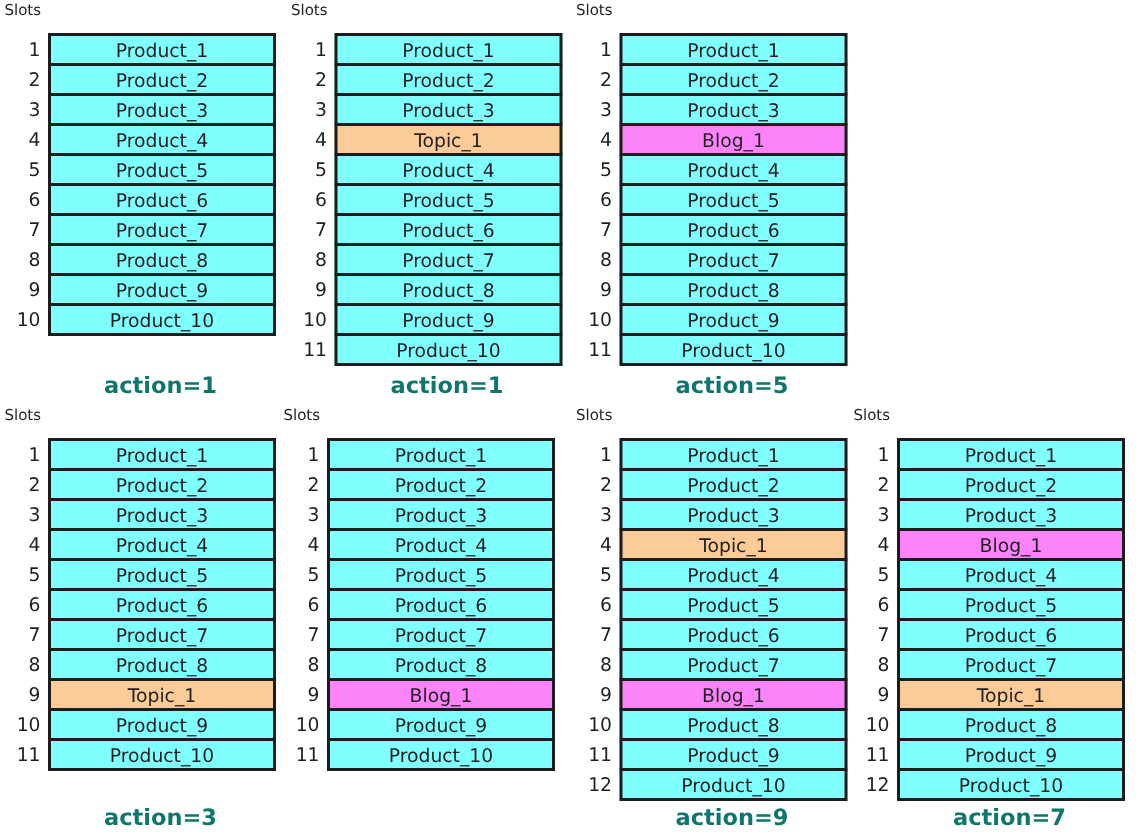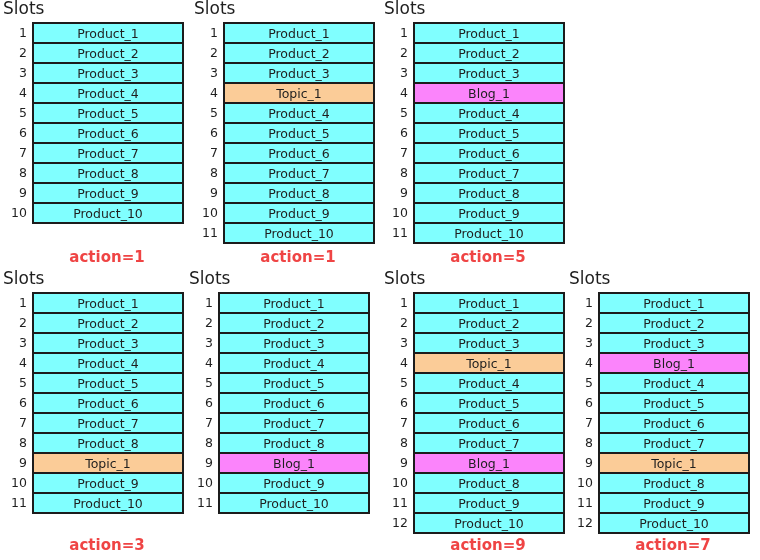--- a/index.html
+++ b/index.html
@@ -24,21 +24,21 @@
   .panel-1 { left: 194px; top: 0; }
   .panel-2 { left: 384px; top: 0; }
   .panel-3 { left: 3px;   top: 270px; }
   .panel-4 { left: 189px; top: 270px; }
   .panel-5 { left: 384px; top: 270px; }
   .panel-6 { left: 569px; top: 270px; }
 
   .slots-label {
     height: 16px;
     margin-bottom: 6px;
-    font-size: 17px;
+    font-size: 10px;
     line-height: 16px;
     color: var(--text, #1f1f1f);
   }
   .rows { width: 181px; }
   .slot-row {
     display: flex;
     align-items: stretch;
     height: 22px;
   }
   .slot-row + .slot-row { margin-top: -2px; }
@@ -60,21 +60,21 @@
     font-size: 12.5px;
     flex: 0 0 auto;
   }
   .caption {
     position: absolute;
     left: 27px;
     width: 154px;
     text-align: center;
     font-weight: bold;
     font-size: 15px;
-    color: #ef4444;
+    color: #0f766e;
   }
   .panel-top .caption    { top: 248px; }
   .panel-bottom .caption { top: 266px; }
 </style>
 </head>
 <body>
 
 <div id="canvas">
     <section class="panel panel-0 panel-top">
     <div class="slots-label">Slots</div>

